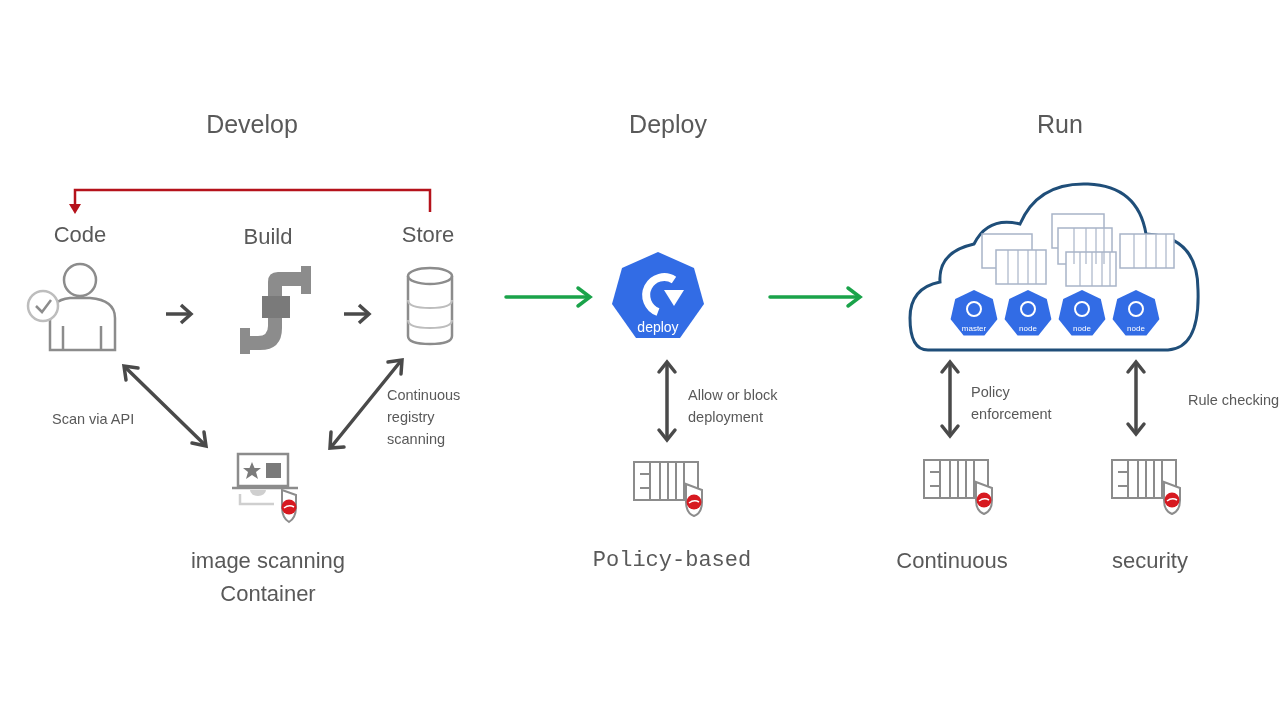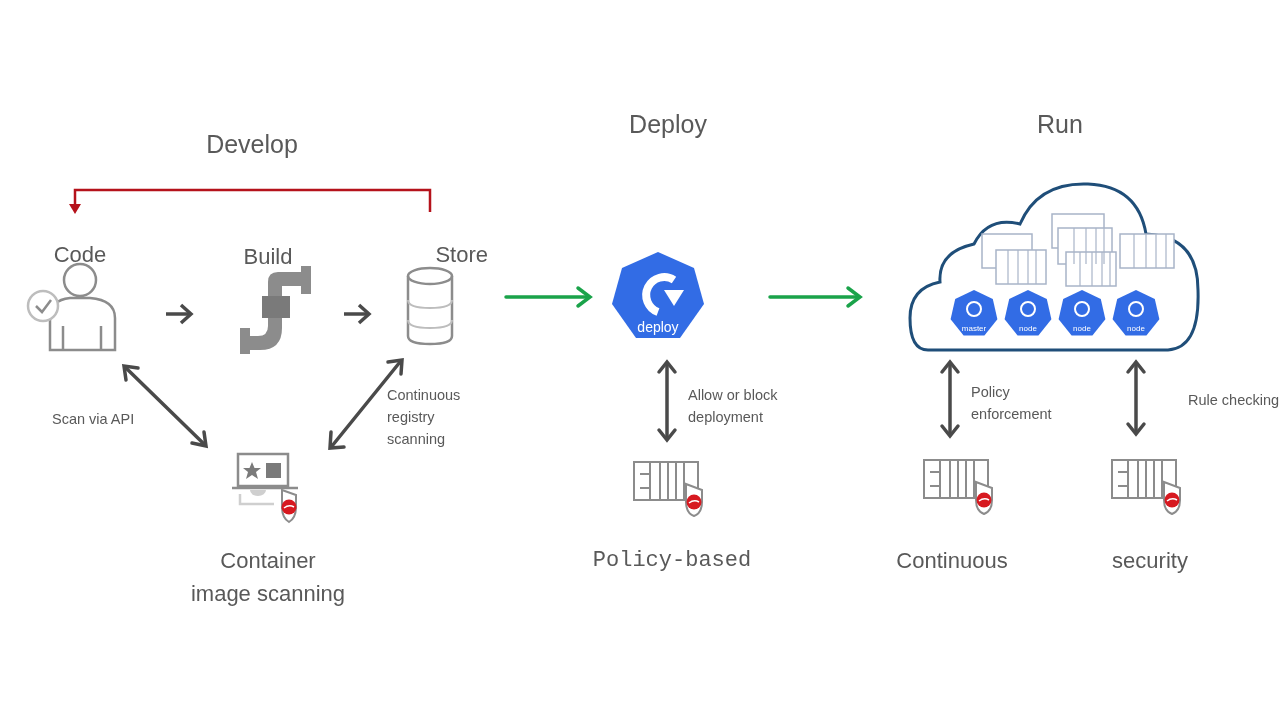--- a/index.html
+++ b/index.html
@@ -1,39 +1,39 @@
 <!DOCTYPE html>
 <html><head>
 <meta charset="utf-8">
 <style>
   html, body { margin:0; padding:0; background:#ffffff; }
   body { width:1280px; height:720px; position:relative; overflow:hidden;
          font-family:"Liberation Sans", "DejaVu Sans", sans-serif; color:#555; }
   .abs { position:absolute; }
   .phase { font-size:25px; color:#595959; text-align:center; width:200px; }
-  .step { font-size:22px; color:#595959; text-align:center; width:120px;margin-top:20px; }
+  .step { font-size:22px; color:#595959; text-align:center; width:120px; }
   .small { font-size:14.5px; color:#595959; line-height:22px; }
   .caption { font-size:22px; color:#595959; text-align:center; line-height:33px; }
   svg { position:absolute; overflow:visible; }
 </style>
 </head>
 <body>
 
-<div class="abs phase" style="left:152px; top:110px;margin-top:20px;">Develop</div>
+<div class="abs phase" style="left:152px; top:110px;">Develop</div>
 <div class="abs phase" style="left:568px; top:110px;">Deploy</div>
 <div class="abs phase" style="left:960px; top:110px;">Run</div>
 
 <svg width="1280" height="720" style="left:0;top:0;">
   <polyline points="430,212 430,190 75,190 75,205" fill="none" stroke="#b5121b" stroke-width="2.5"></polyline>
   <polygon points="69,204 81,204 75,214" fill="#b5121b"></polygon>
 </svg>
 
 <div class="abs step" style="left:20px; top:222px;">Code</div>
 <div class="abs step" style="left:208px; top:224px;">Build</div>
-<div class="abs step" style="left:368px; top:222px;text-align:right;">Store</div>
+<div class="abs step" style="left:368px; top:222px;">Store</div>
 
 <svg width="100" height="100" style="left:25px;top:258px;">
   <circle cx="55" cy="22" r="16" fill="none" stroke="#8c8c8c" stroke-width="2.5"></circle>
   <path d="M25 92 V60 Q25 42 45 40 L65 40 Q90 42 90 60 V92 Z" fill="#fff" stroke="#8c8c8c" stroke-width="2.5"></path>
   <line x1="38" y1="68" x2="38" y2="92" stroke="#8c8c8c" stroke-width="2.5"></line>
   <line x1="76" y1="68" x2="76" y2="92" stroke="#8c8c8c" stroke-width="2.5"></line>
   <circle cx="18" cy="48" r="15" fill="#fff" stroke="#bdbdbd" stroke-width="2.5"></circle>
   <polyline points="11,48 17,54 26,42" fill="none" stroke="#8c8c8c" stroke-width="2.5"></polyline>
 </svg>
 
@@ -85,22 +85,22 @@
   <rect x="36" y="11" width="15" height="15" fill="#7a7a7a"></rect>
   <line x1="2" y1="36" x2="68" y2="36" stroke="#8c8c8c" stroke-width="2.5"></line>
   <path d="M10 42 V52 H44" fill="none" stroke="#cfcfcf" stroke-width="2.5"></path>
   <path d="M20 38 A8 6 0 0 0 36 38" fill="#cfcfcf"></path>
   <path d="M52 38 L66 43 V55 Q66 66 59 70 Q52 66 52 55 Z" fill="#fff" stroke="#8c8c8c" stroke-width="2"></path>
   <circle cx="59" cy="55" r="7.5" fill="#d71920"></circle>
   <path d="M54 56 Q59 52 64 55" stroke="#fff" stroke-width="1.5" fill="none"></path>
 </svg>
 
 <div class="abs caption" style="left:168px; top:544px; width:200px;">
+  <div>image scanning</div>
   <div>Container</div>
-  <div>image scanning</div>
 </div>
 
 <svg width="1280" height="720" style="left:0;top:0;">
   <g stroke="#1aa34a" stroke-width="3.5" fill="none" stroke-linecap="round">
     <line x1="506" y1="297" x2="588" y2="297"></line>
     <polyline points="578,288 590,297 578,306"></polyline>
     <line x1="770" y1="297" x2="858" y2="297"></line>
     <polyline points="848,288 860,297 848,306"></polyline>
   </g>
 </svg>

